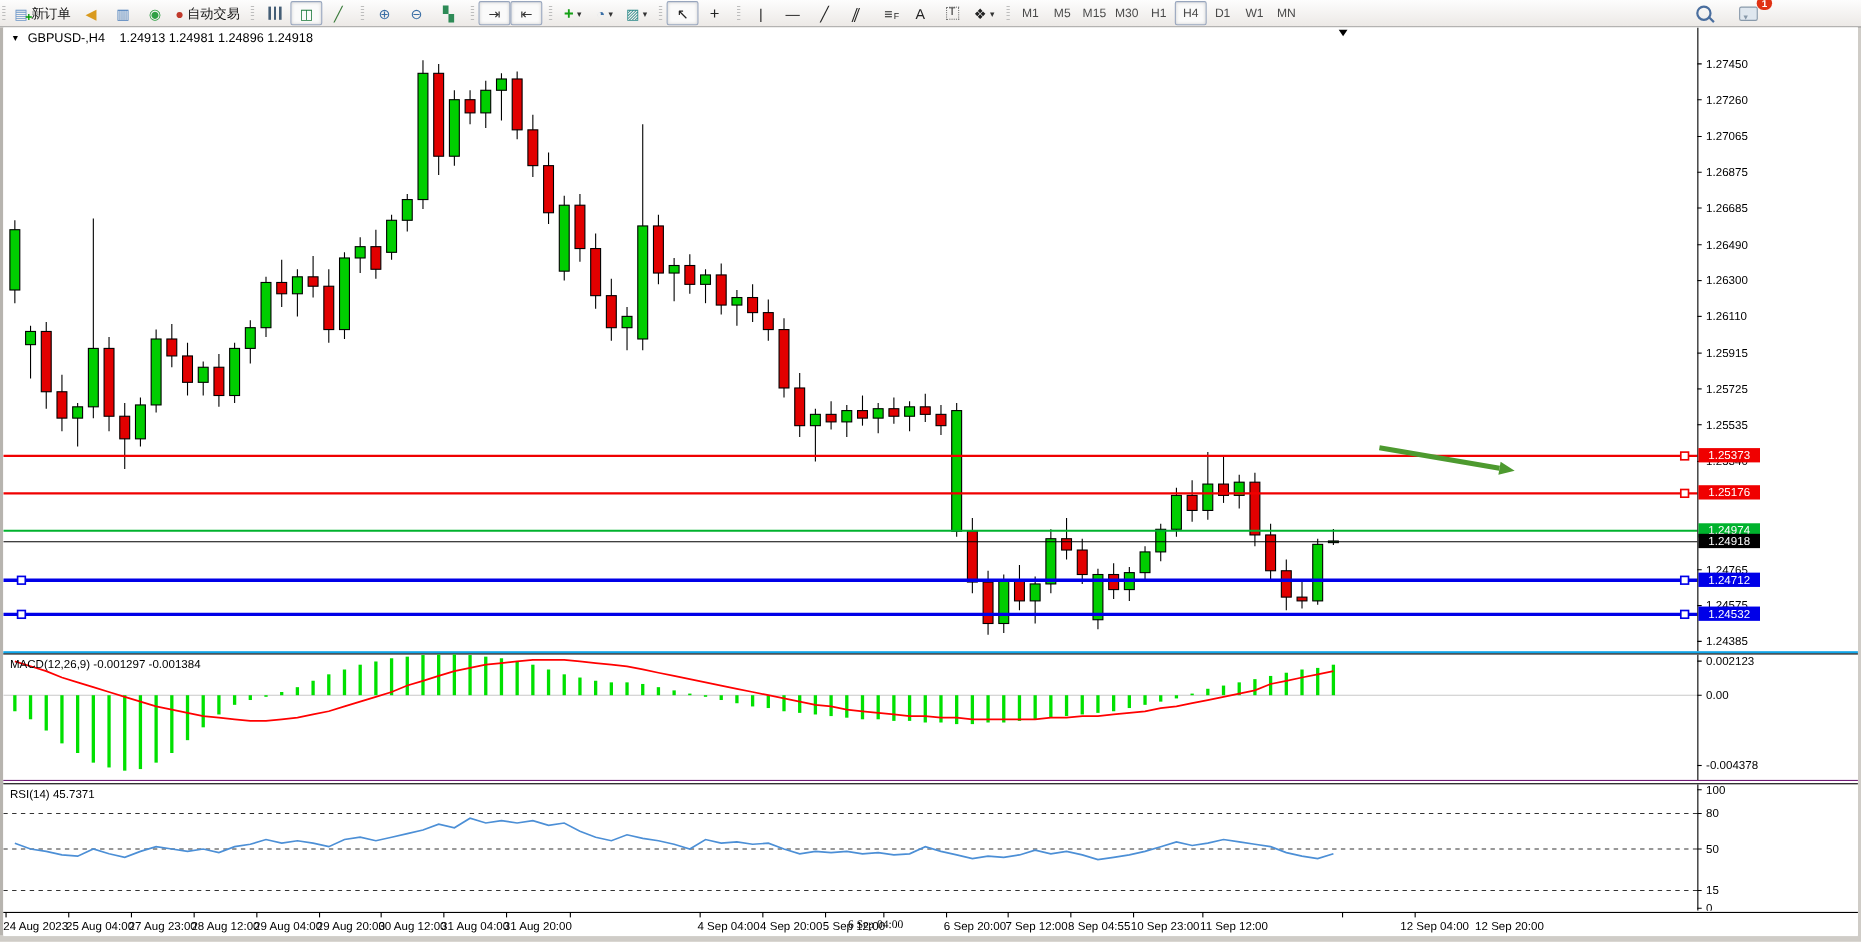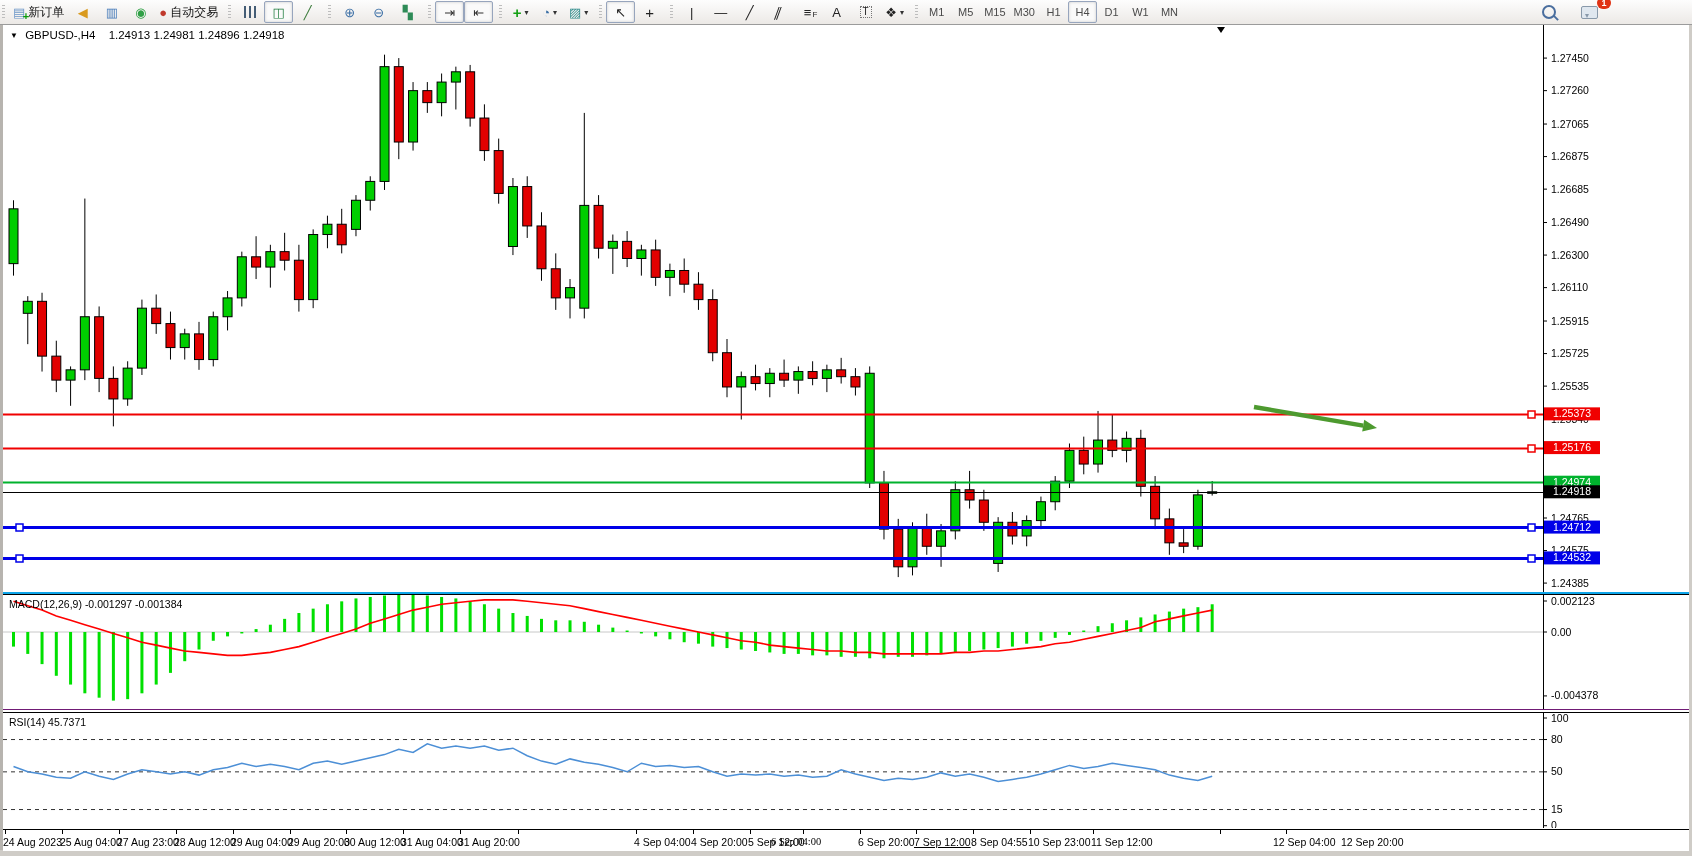--- a/index.html
+++ b/index.html
@@ -617,21 +617,21 @@
         <span class="tlabel" data-name="time-label" style="left: 631px;">4 Sep 04:00</span>
         <span class="tick" data-name="time-tick" style="left: 690px;"></span>
         <span class="tlabel" data-name="time-label" style="left: 688px;">4 Sep 20:00</span>
         <span class="tick" data-name="time-tick" style="left: 747px;"></span>
         <span class="tlabel" data-name="time-label" style="left: 745px;">5 Sep 12:00</span>
         <span class="tick" data-name="time-tick" style="left: 800px;"></span>
         <span class="tlabel" data-name="time-label" style="left: 768px; font-family: Liberation Serif, serif;">6 Sep 04:00</span>
         <span class="tick" data-name="time-tick" style="left: 857px;"></span>
         <span class="tlabel" data-name="time-label" style="left: 855px;">6 Sep 20:00</span>
         <span class="tick" data-name="time-tick" style="left: 913px;"></span>
-        <span class="tlabel" data-name="time-label" style="left: 911px; text-decoration: underline;">7 Sep 12:00</span>
+        <span class="tlabel" data-name="time-label" style="left: 911px;">7 Sep 12:00</span>
         <span class="tick" data-name="time-tick" style="left: 970px;"></span>
         <span class="tlabel" data-name="time-label" style="left: 968px;">8 Sep 04:55</span>
         <span class="tick" data-name="time-tick" style="left: 1027px;"></span>
         <span class="tlabel" data-name="time-label" style="left: 1025px;">10 Sep 23:00</span>
         <span class="tick" data-name="time-tick" style="left: 1090px;"></span>
         <span class="tlabel" data-name="time-label" style="left: 1088px;">11 Sep 12:00</span>
         <span class="tick" data-name="time-tick" style="left: 1217px;"></span>
         <span class="tlabel" data-name="time-label" style="left: 1270px;">12 Sep 04:00</span>
         <span class="tick" data-name="time-tick" style="left: 1283px;"></span>
         <span class="tlabel" data-name="time-label" style="left: 1338px;">12 Sep 20:00</span>

